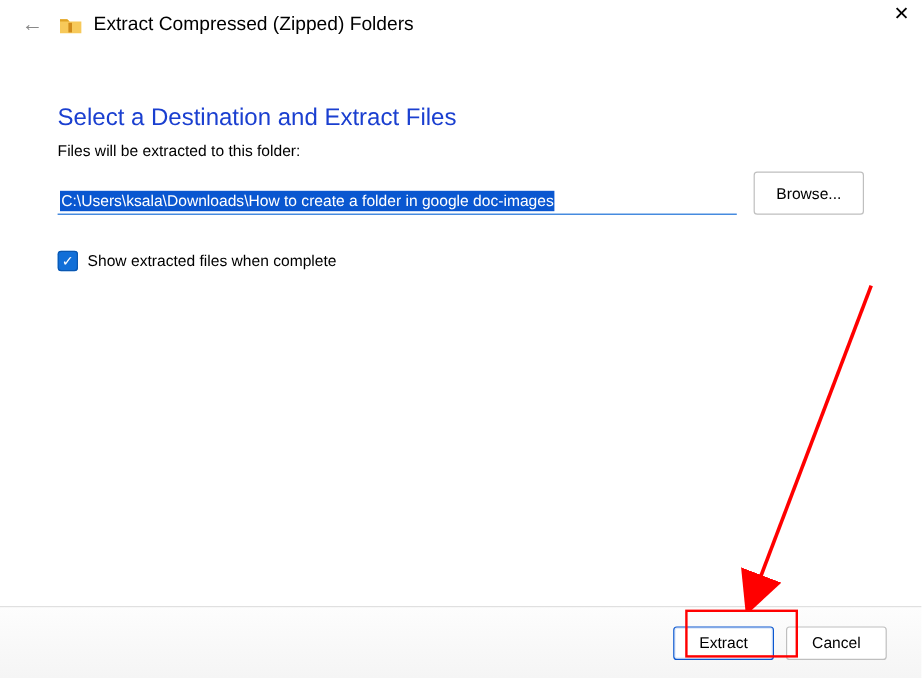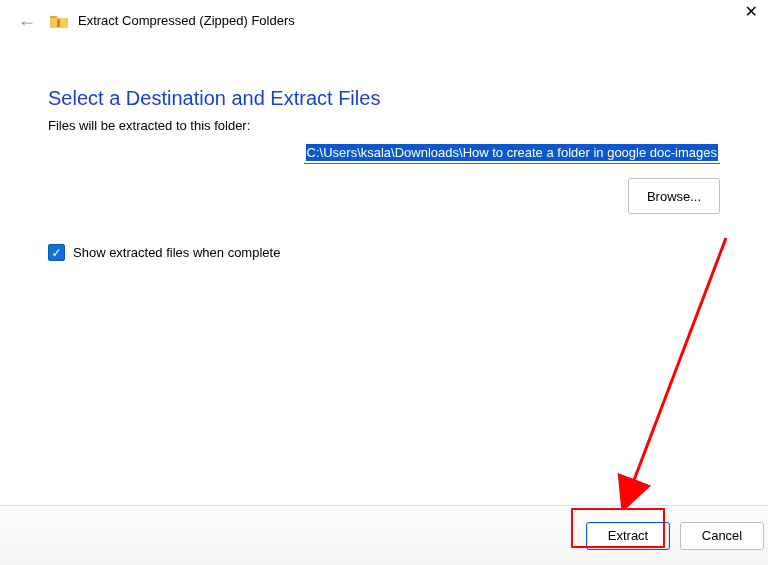--- a/index.html
+++ b/index.html
@@ -20,21 +20,21 @@
     }
     .back-arrow {
       color: #888;
       font-size: 18px;
       padding: 2px 4px;
     }
     .folder-icon {
       width: 18px; height: 14px; position: relative; display:inline-block;
     }
     .folder-icon svg { display:block; }
-    .titlebar-title { font-size: 13px; color: #000; }
+    .titlebar-title { font-size: 16px; color: #000; }
     .close-x {
       position: absolute; top: 2px; right: 10px; font-size: 16px; color: #000;
     }
     .content {
       padding: 20px 48px 0 48px;
     }
     .heading {
       color: #1a3fd0;
       font-size: 20px;
       font-weight: 400;
@@ -43,21 +43,20 @@
     .subheading {
       font-size: 13px;
       color: #000;
       margin-bottom: 10px;
     }
     .path-row {
       display: flex;
       gap: 14px;
       align-items: flex-end;
       margin-bottom: 30px;
-      flex-direction: column;
     }
     .path-field-wrap { flex: 1; }
     .path-field {
       width: 100%;
       border: none;
       border-bottom: 1.5px solid #1a6fd8;
       padding: 2px 2px 3px 2px;
       font-size: 13px;
       background: #fff;
     }
@@ -91,21 +90,21 @@
     .bottom-bar {
       position: absolute;
       left: 0; right: 0; bottom: 0;
       height: 60px;
       border-top: 1px solid #e0e0e0;
       background: linear-gradient(#fdfdfd, #f5f5f5);
       display: flex;
       justify-content: flex-end;
       align-items: center;
       gap: 10px;
-      padding-right: 4px;
+      padding-right: 29px;
     }
     .bottom-btn {
       width: 84px;
       height: 28px;
       background: #fff;
       border: 1px solid #bfbfbf;
       border-radius: 3px;
       font-size: 13px;
       color: #000;
       cursor: pointer;

